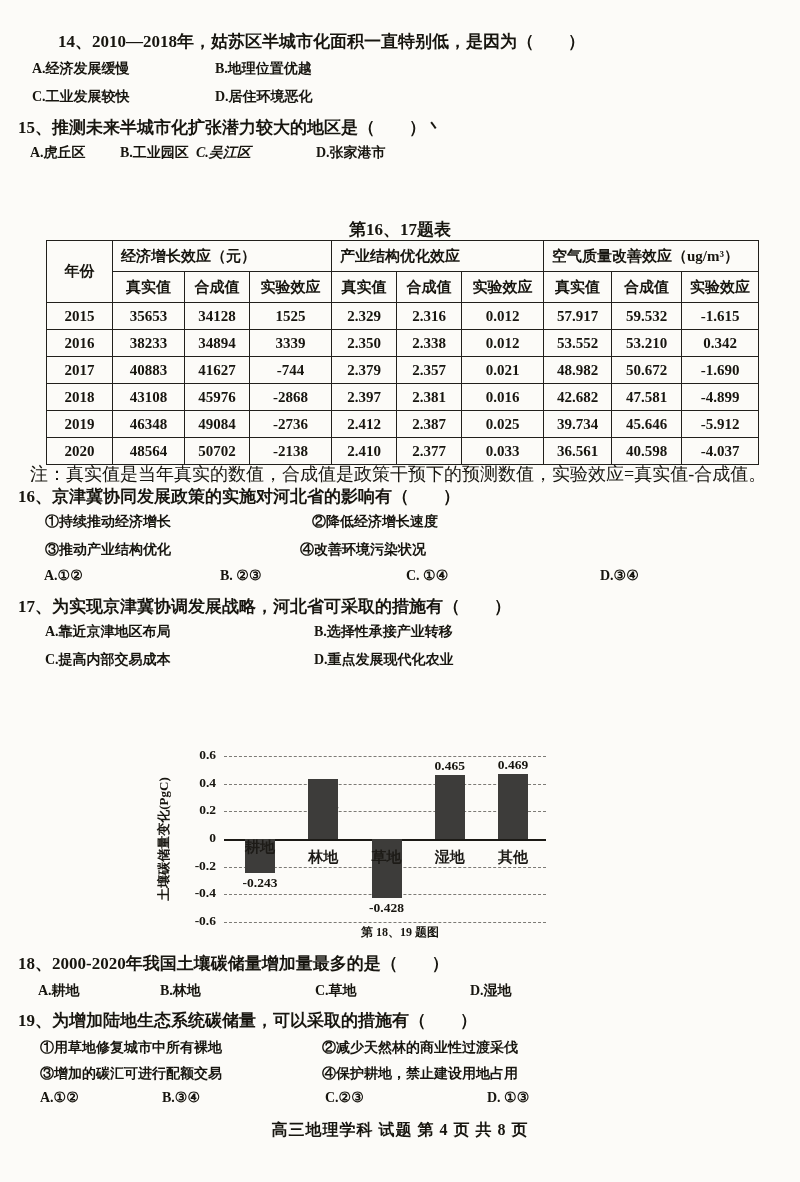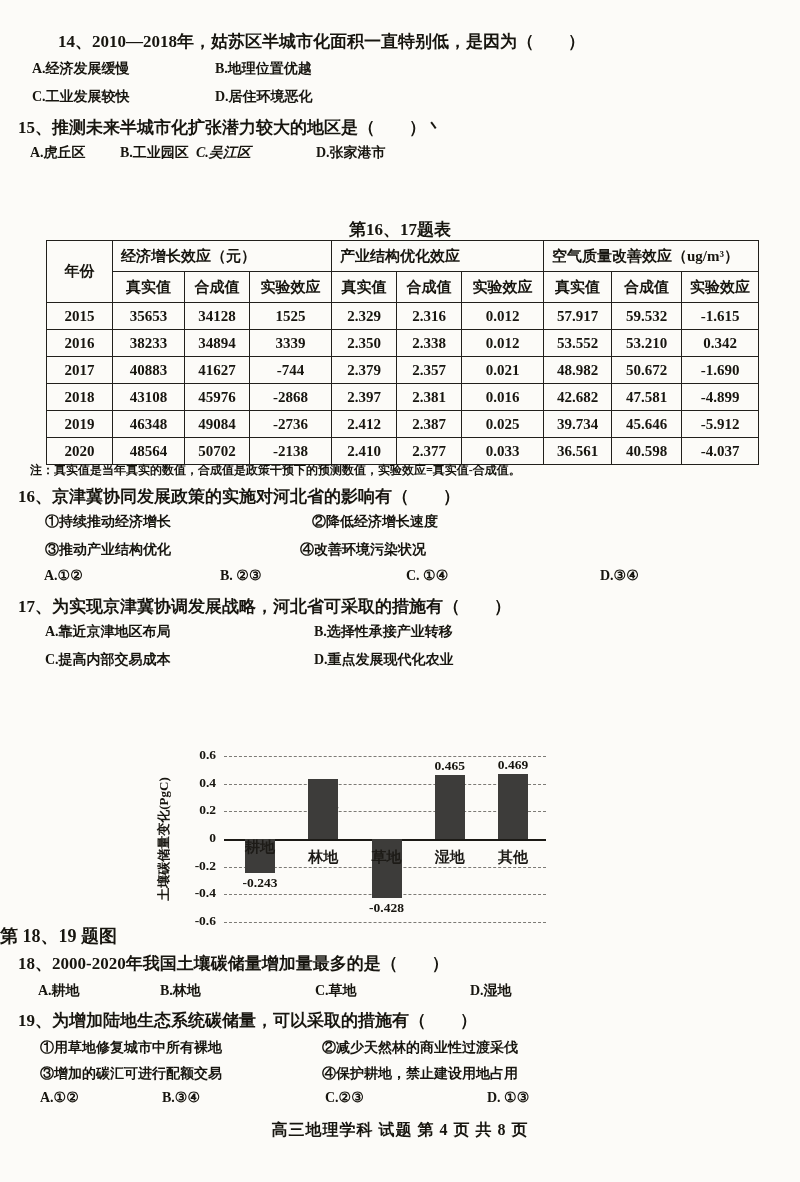--- a/index.html
+++ b/index.html
@@ -24,33 +24,33 @@
     font-size:15px;font-weight:600;
   }
   table.effects td,table.effects th{
     border:1.6px solid #22201c;
     padding:0;text-align:center;vertical-align:middle;
     font-weight:600;overflow:hidden;
   }
   table.effects thead th{height:30px;}
   table.effects thead th.grp{text-align:left;padding-left:8px;}
   table.effects tbody td{height:26px;}
-  .note{font-size:12px;font-weight:700;}
+  .note{font-size:18px;font-weight:400;}
   .chart{position:absolute;}
   .gridline{position:absolute;height:0;border-top:1.4px dashed #7d7b76;}
   .zeroline{position:absolute;height:0;border-top:2.2px solid #1c1a16;}
   .ytick{position:absolute;font-size:13.5px;font-weight:700;text-align:right;width:42px;}
   .ylab{
     position:absolute;font-size:13px;font-weight:700;
     transform:translate(-50%,-50%) rotate(-90deg);white-space:nowrap;
   }
   .bar{position:absolute;background:#3d3c3a;z-index:2;}
   .bar-val{position:absolute;font-size:13.5px;font-weight:700;transform:translateX(-50%);z-index:1;}
   .bar-cat{position:absolute;font-size:15px;font-weight:700;transform:translateX(-50%);z-index:3;color:#1d1b17;}
-  .caption{width:100%;font-size:18px;font-weight:700;}
+  .caption{width:100%;text-align:center;font-size:12px;font-weight:700;}
   .footer{width:100%;text-align:center;font-size:16px;font-weight:700;letter-spacing:1px;}
 </style>
 </head>
 <body>
 
 <div class="page">
 
   <div class="abs stem" style="top:30px;left:18px;margin-left:40px;">14、2010—2018年，姑苏区半城市化面积一直特别低，是因为（　　）</div>
   <div class="abs" style="top:60px;left:0;width:100%;height:28px;">
     <span class="opt" style="left:32px;">A.经济发展缓慢</span>

